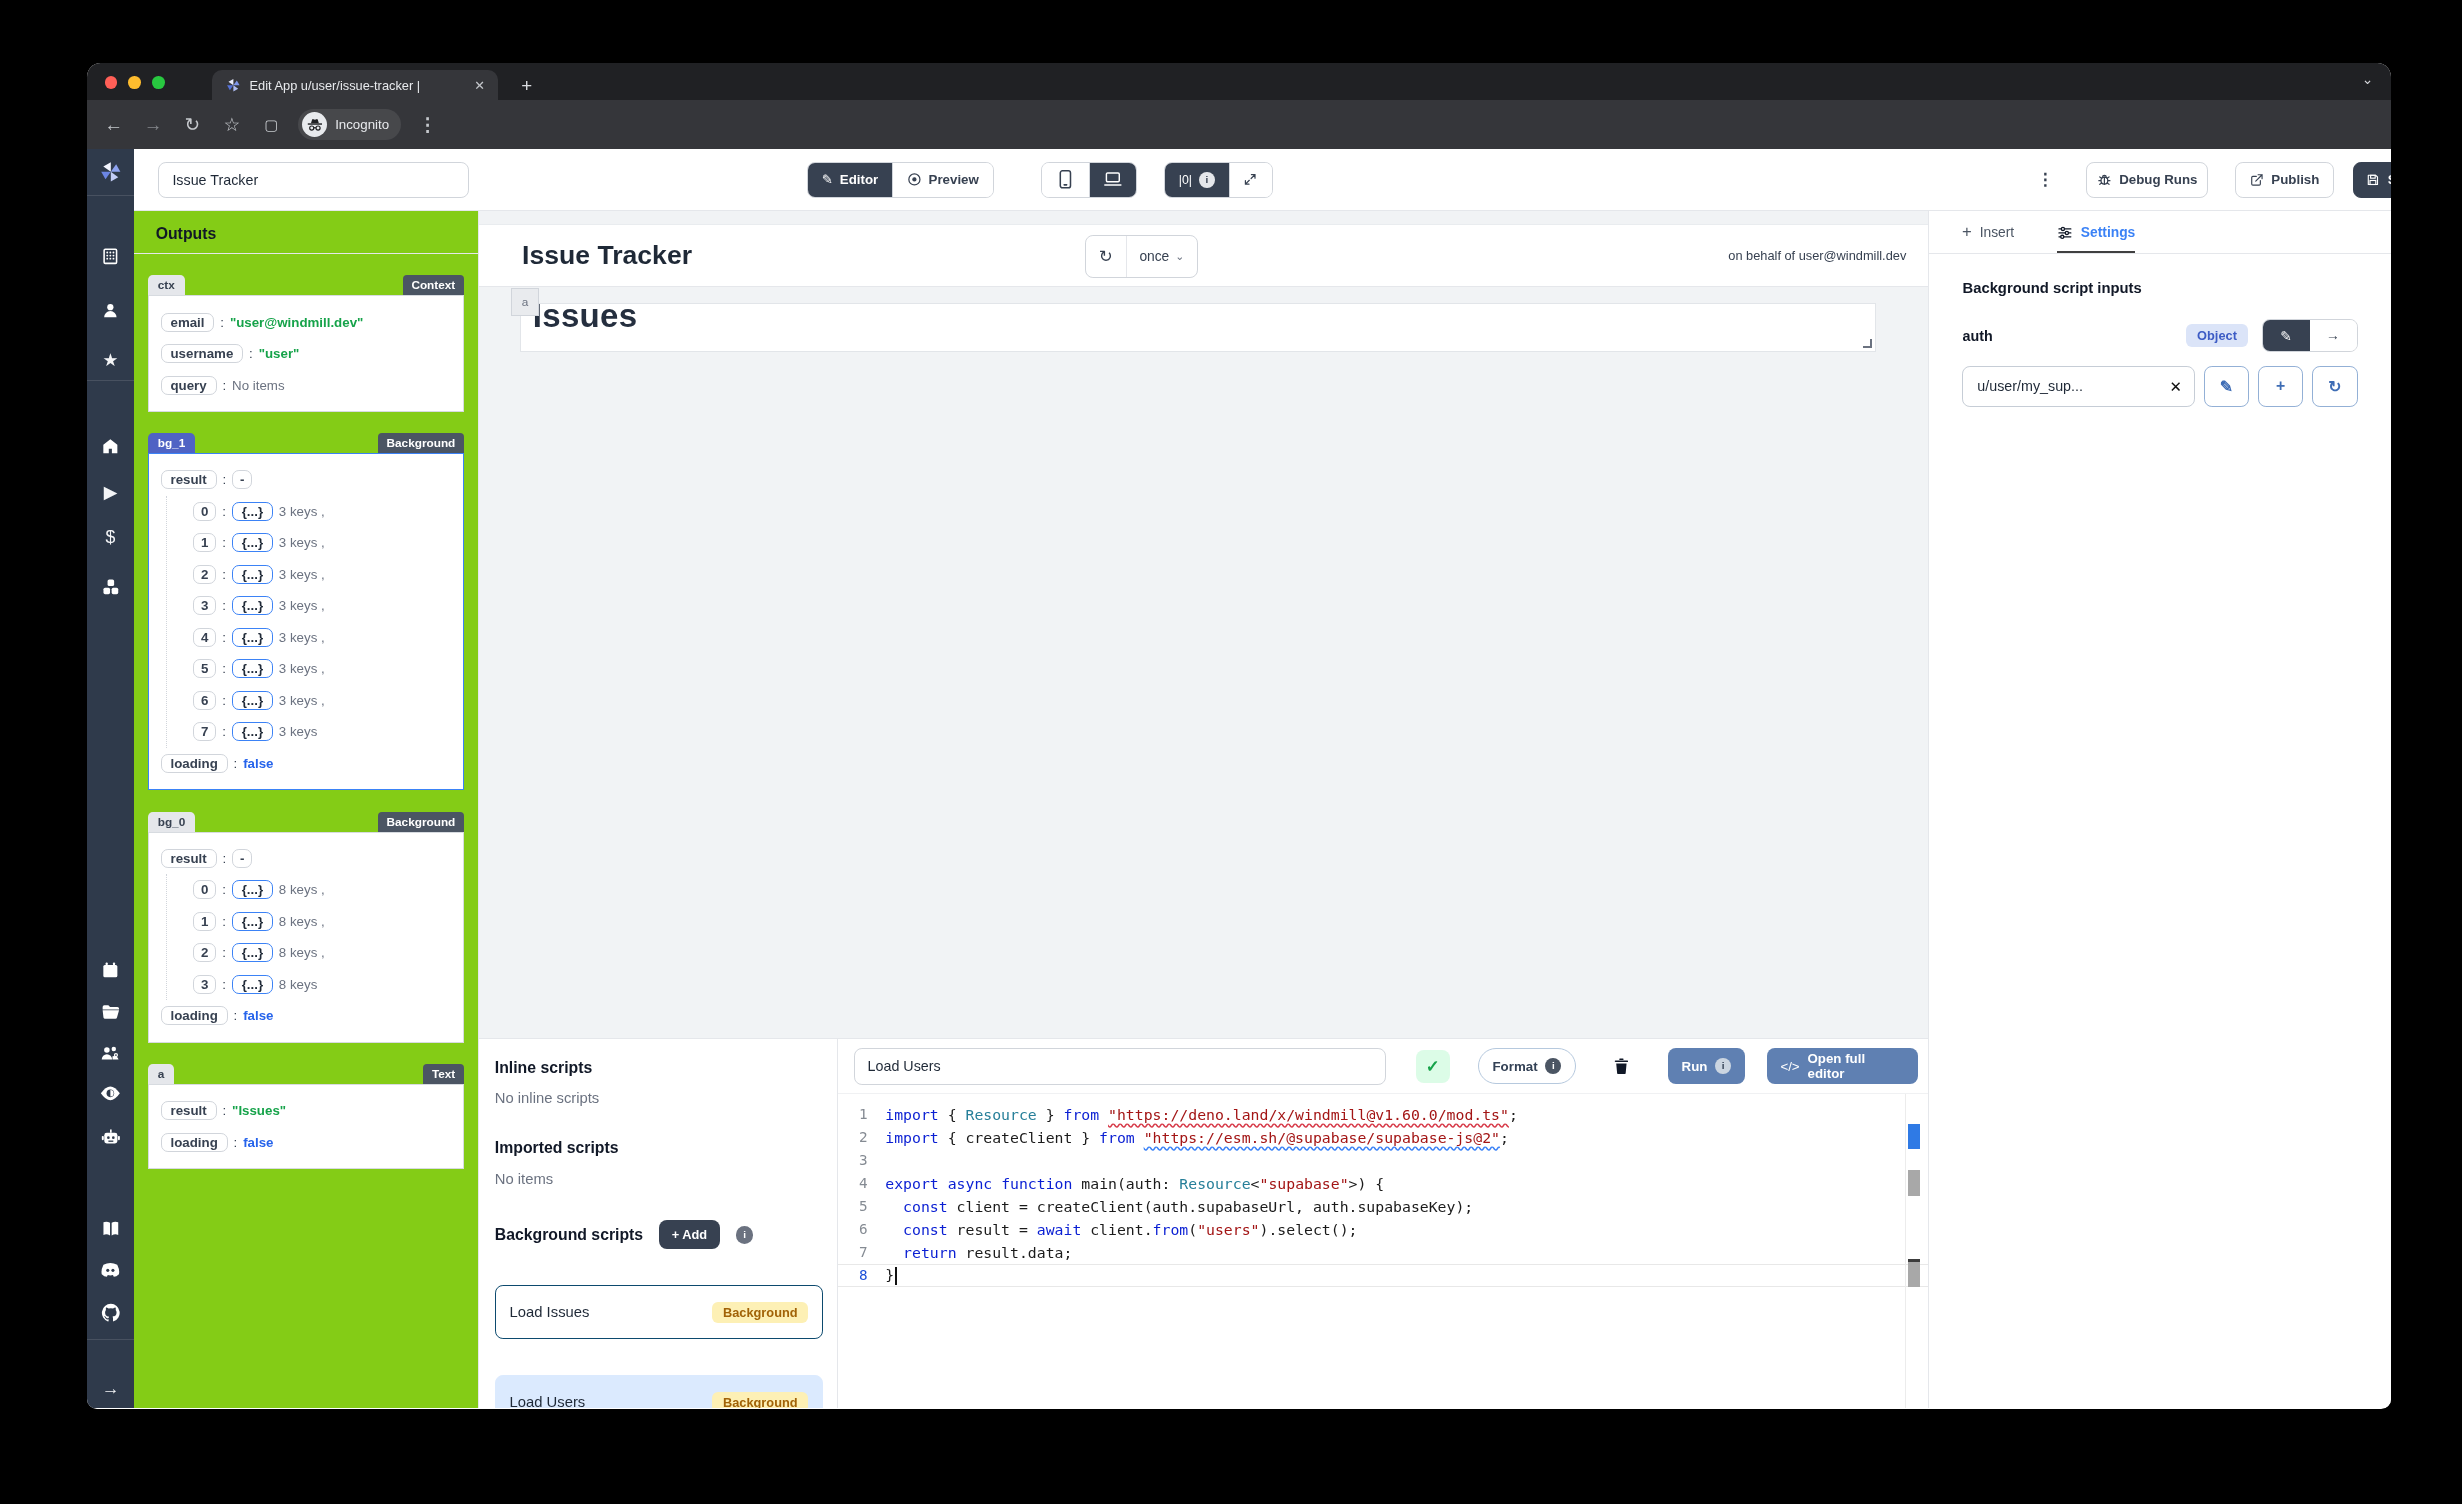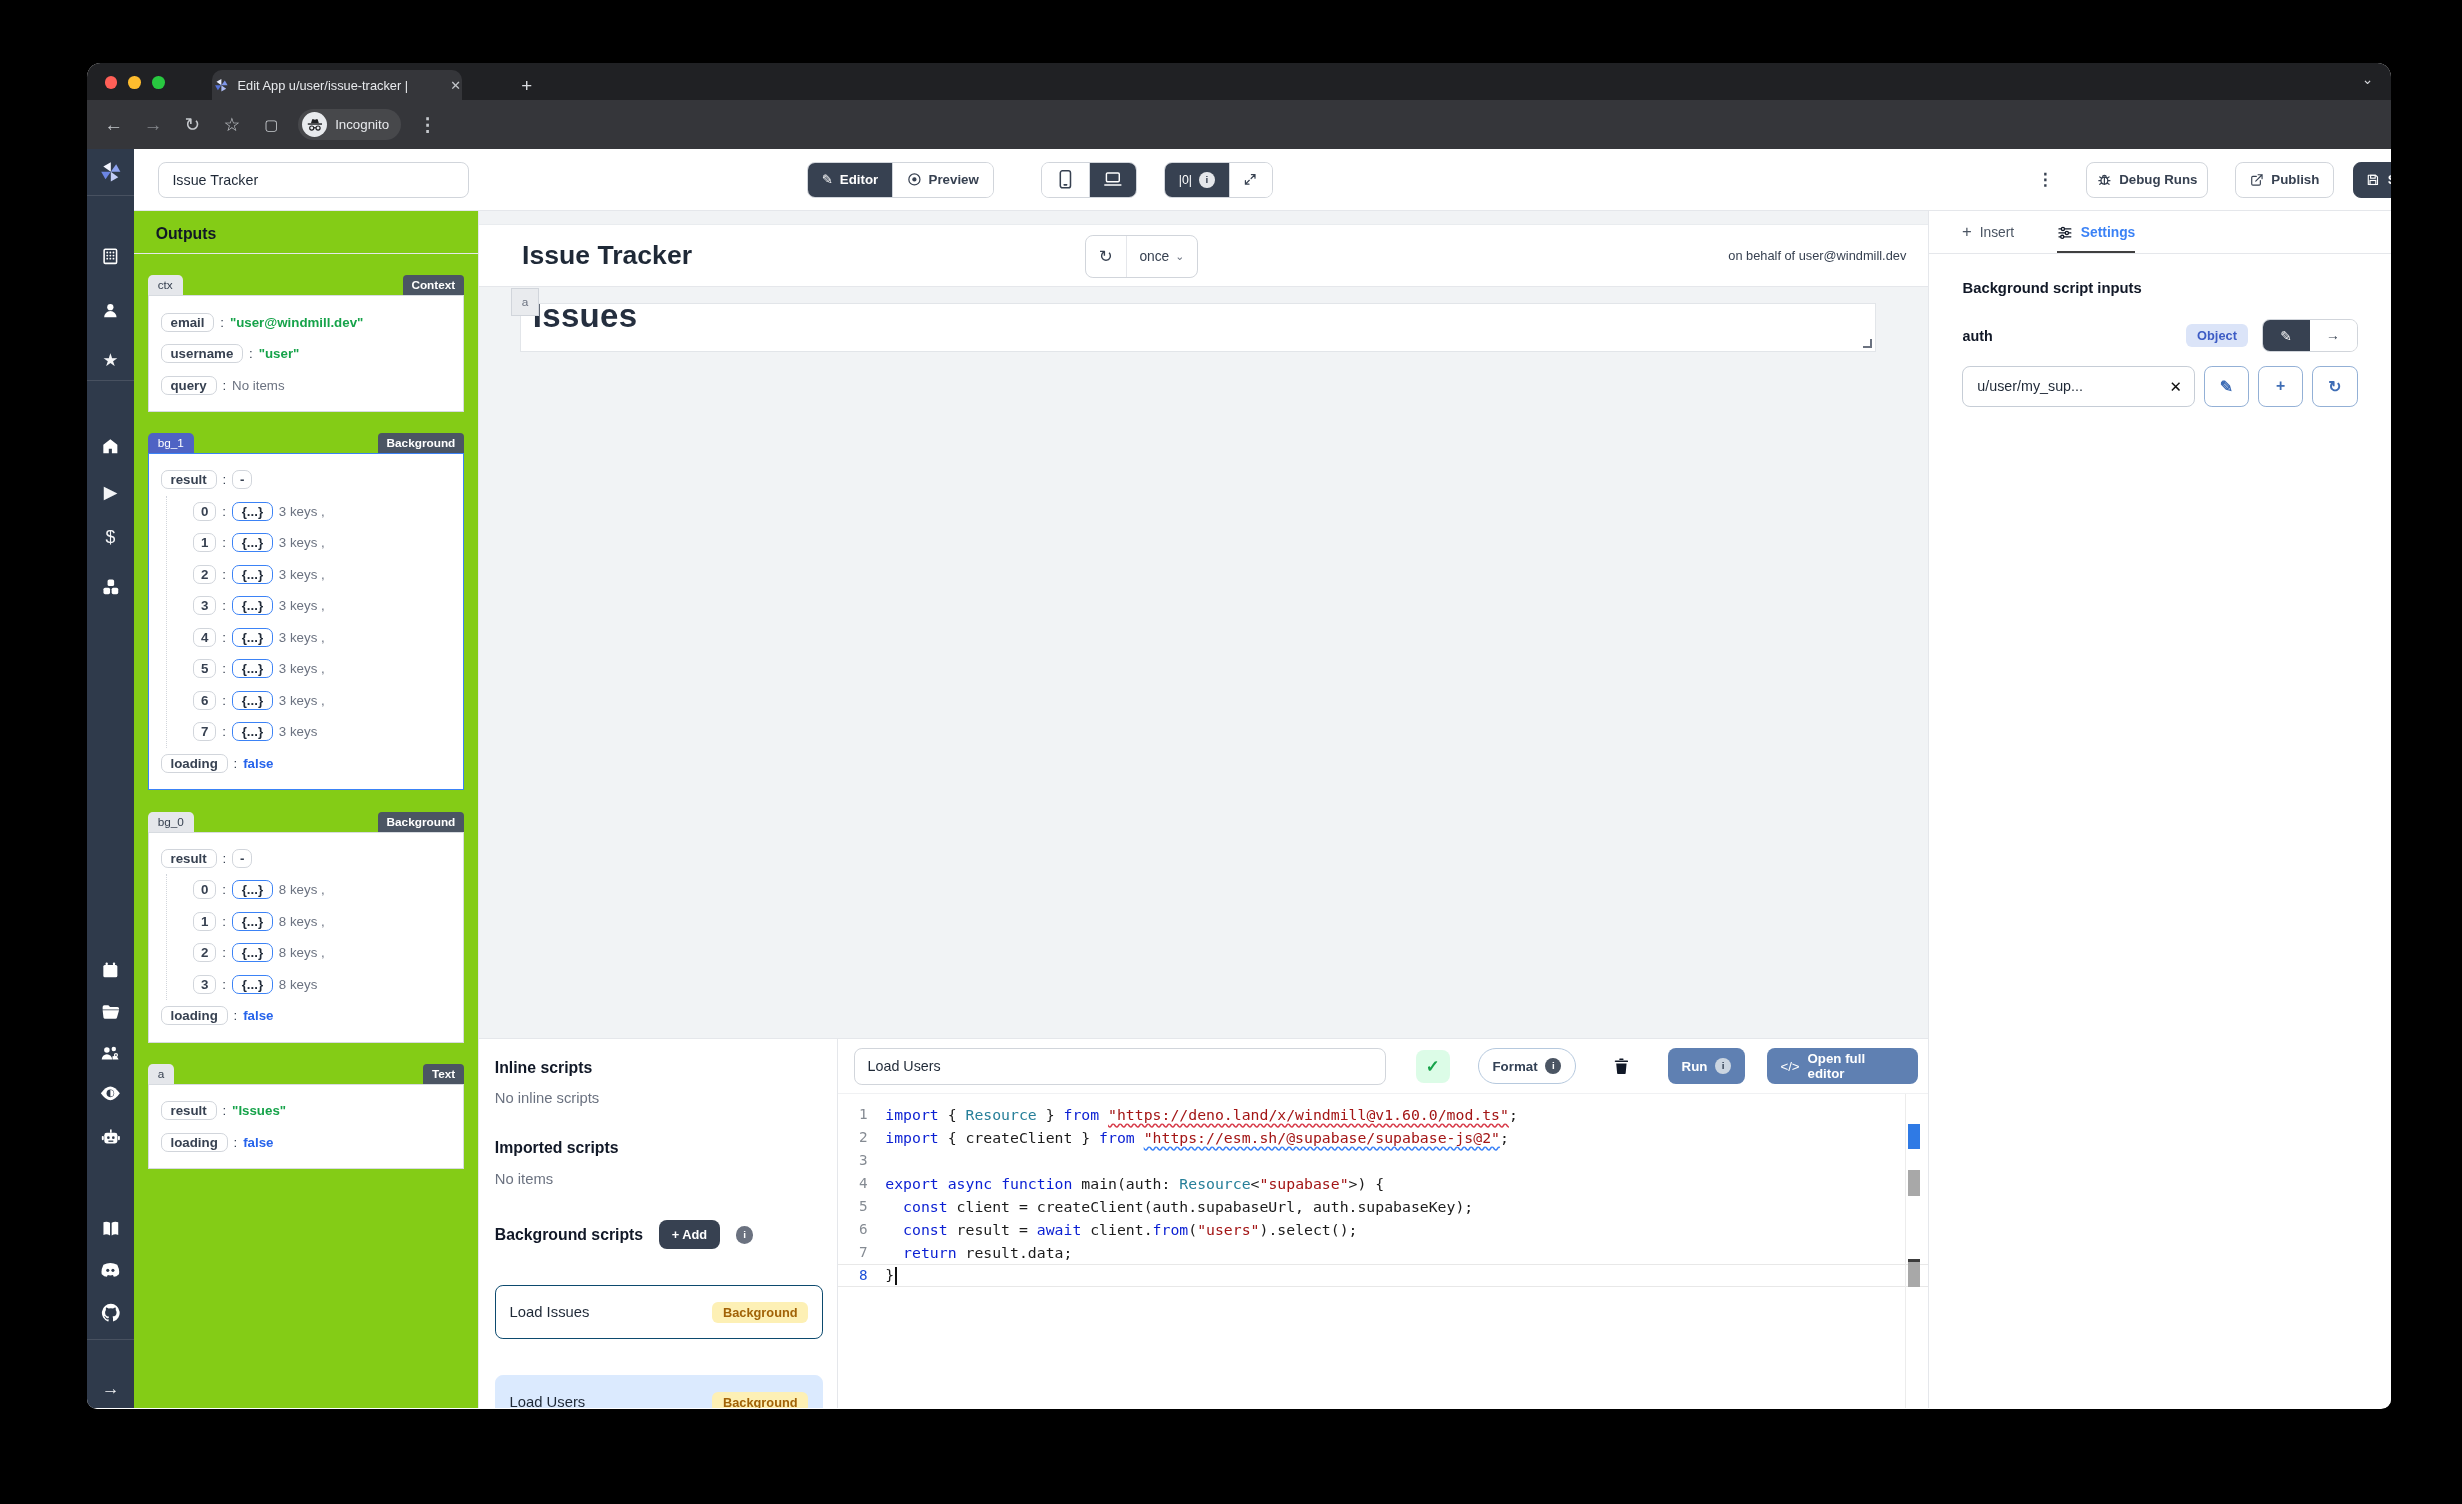--- a/index.html
+++ b/index.html
@@ -6,21 +6,21 @@
   html,body { background:#000; width:2463px; height:1504px; font-family:"Liberation Sans", sans-serif; }
   #screen { position:relative; width:2463px; height:1504px; background:#000; overflow:hidden; }
   .window { position:absolute; left:87px; top:63px; width:2304px; height:1346px; background:#fff; border-radius:13.8px 13.8px 9.9px 9.9px; overflow:hidden; box-shadow:0 7.9px 39px rgba(0,0,0,.6); }
 
   
   .tabstrip { position:relative; height:37px; background:#202124; display:flex; align-items:flex-end; }
   .tl { position:absolute; top:12.8px; width:12.8px; height:12.8px; border-radius:50%; }
   .tl.r { left:17.7px;  background:#ff5f57; }
   .tl.y { left:41px; background:#febc2e; }
   .tl.g { left:65px; background:#28c840; }
-  .tab { position:absolute; left:125px; top:6.9px; width:250px; height:30.5px; background:#35363a; border-radius:9.9px 9.9px 0 0; display:flex; align-items:center; padding:0 1px; gap:7.9px; color:#e8eaed; font-size:12.8px; }
+  .tab { position:absolute; left:125px; top:6.9px; width:286px; height:30.5px; background:#35363a; border-radius:9.9px 9.9px 0 0; display:flex; align-items:center; padding:0 13px; gap:7.9px; color:#e8eaed; font-size:12.8px; }
   .tab .title { flex:1; white-space:nowrap; overflow:hidden; }
   .tab .close { color:#c3c6ca; font-size:12.8px; }
   .newtab { position:absolute; left:426px; top:8.9px; color:#dadce0; font-size:18.7px; width:27.6px; height:27.6px; display:flex; align-items:center; justify-content:center; }
   .tab-chevron { position:absolute; right:17.7px; top:7.9px; color:#dadce0; font-size:13.8px; }
   .chrometoolbar { height:49px; background:#35363a; display:flex; align-items:center; padding:0 13.8px; gap:13.8px; }
   .navic { color:#c6c9cd; font-size:18.7px; width:25.6px; text-align:center; }
   .navic.dim { color:#86898d; }
   .urlpill { flex:1; height:33px; background:#202124; border-radius:16.7px; display:flex; align-items:center; padding:0 15.8px; gap:9.9px; color:#e8eaed; font-size:14.3px; }
   .urlpill .path { color:#9aa0a6; }
   .incog { display:flex; align-items:center; gap:7.9px; background:rgba(255,255,255,.09); border-radius:15.8px; padding:3px 11.8px 3px 3.9px; color:#e8eaed; font-size:13.3px; }
@@ -51,21 +51,21 @@
   .ibadge.gray { background:#6b7280; color:#fff; width:17.7px; height:17.7px; }
 
   .content { display:flex; flex:1; min-height:0; }
 
   
   .outputs { width:345px; flex:none; background:#84cc16; border-right:1px solid #e5e7eb; overflow:hidden; }
   .outputs h2 { font-size:15.8px; font-weight:700; color:#111827; padding:13.8px 0 9.9px 21.7px; }
   .outdiv { border-top:1px solid #e5e7eb; }
   .out-section { margin:21.7px 13.8px 0 13.8px; }
   .out-head { display:flex; justify-content:space-between; align-items:flex-end; }
-  .out-tab { background:#e5e7eb; color:#374151; font-size:11.8px; font-weight:400; padding:3px 9.9px; border-radius:4.9px 4.9px 0 0; }
+  .out-tab { background:#e5e7eb; color:#374151; font-size:11.8px; font-weight:700; padding:3px 9.9px; border-radius:4.9px 4.9px 0 0; }
   .out-tab.blue { background:#4f63c4; color:#fff; }
   .out-type { background:#4b5563; color:#fff; font-size:11.8px; font-weight:700; padding:3px 8.9px; border-radius:3.9px 3.9px 0 0; }
   .out-box { border:1px solid #d7dbe0; background:#fff; padding:9.9px 9.9px 9.9px 11.8px; }
   .out-box.sel { border:1px solid #3b82f6; }
   .orow { display:flex; align-items:center; height:31.5px; gap:5.9px; font-size:13.3px; color:#374151; }
   .orow .indent { width:19.7px; flex:none; }
   .pill { border:1px solid #d1d5db; border-radius:6.9px; background:#fff; padding:1px 8.9px; font-size:13.3px; font-weight:600; color:#374151; }
   .pill.sm { padding:1px 6.9px; }
   .pill.blue { border:1px solid #3b82f6; color:#1f2937; font-weight:600; }
   .v-green { color:#16a34a; font-weight:700; }

